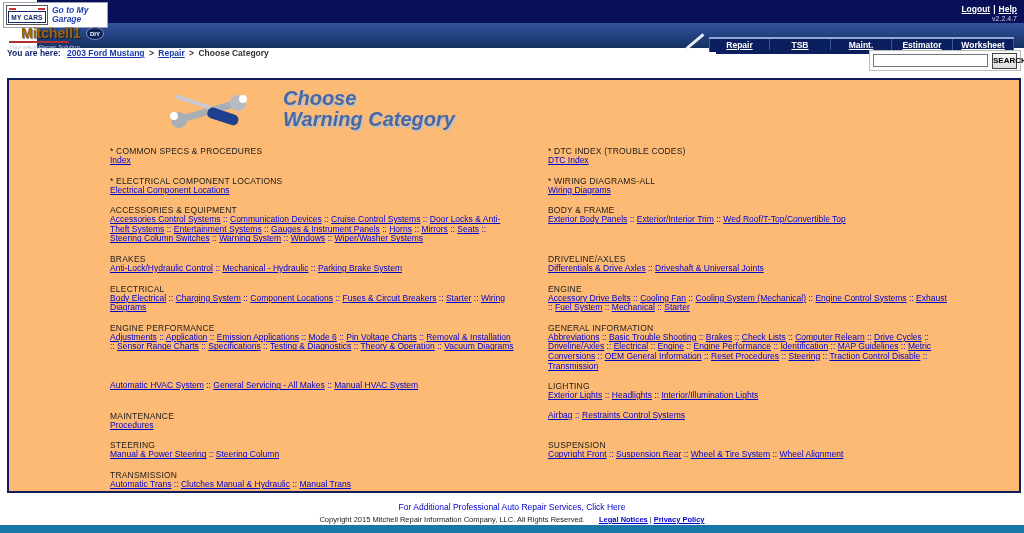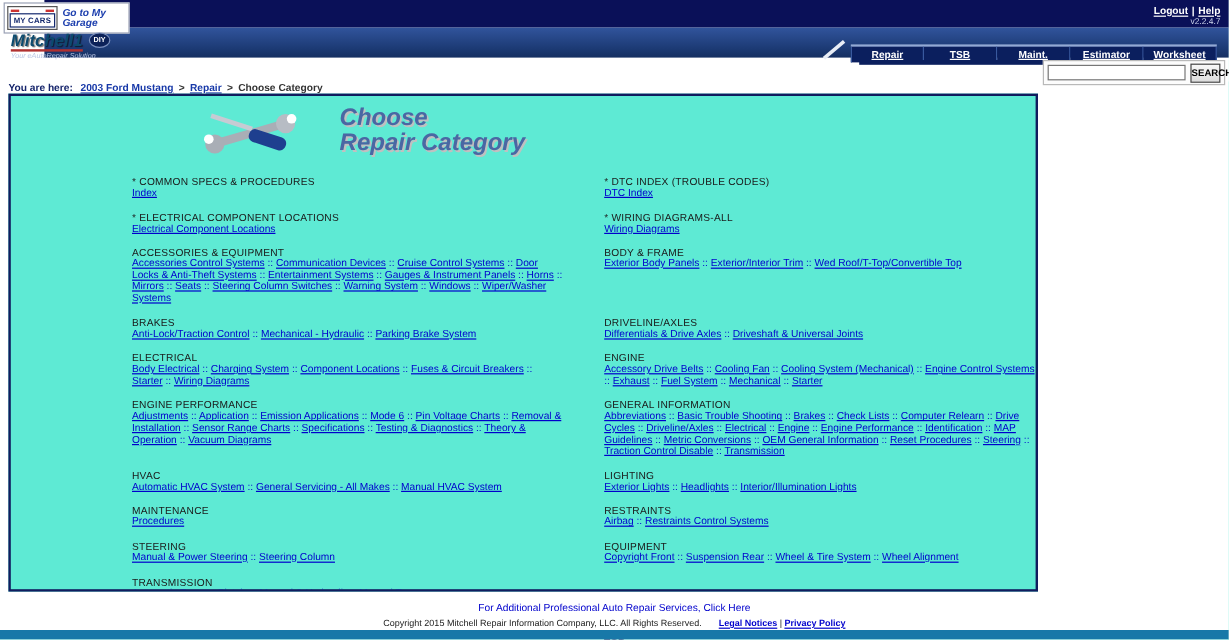--- a/index.html
+++ b/index.html
@@ -21,50 +21,50 @@
                 display:flex; align-items:center; justify-content:center; letter-spacing:.2px; }
   .garage-text { color:#1d3fae; font-weight:bold; font-style:italic; font-size:8.5px; line-height:9.5px; width:50px; }
 
   .logout-help { position:absolute; top:4px; right:7px; font-size:8.5px; font-weight:bold; color:#fff; z-index:6; }
   .logout-help a { color:#fff; text-decoration:underline; }
   .logout-help .divider { margin:0 3px; }
   .version { position:absolute; top:15px; right:7px; font-size:7px; color:#ccd5ec; z-index:6; }
 
   .brand { position:absolute; left:9px; top:25px; z-index:6; }
   .brand-line { display:flex; align-items:center; }
-  .brand-name { color:#0c4a6e; font-weight:bold; font-style:italic; font-size:14px; text-shadow:1px 1px 1px rgba(0,0,0,.6); }
+  .brand-name { color:#a16207; font-weight:bold; font-size:14px; text-shadow:1px 1px 1px rgba(0,0,0,.6);margin-left:12px; }
   .brand-badge { margin-left:5px; width:18px; height:13px; border-radius:50%; background:#0c2158; border:1px solid #7c90bd;
                  color:#fff; font-size:6px; font-weight:bold; text-align:center; line-height:12px; }
   .brand-underline { width:60px; height:2px; background:#b03030; }
   .brand-tagline { color:#bac6e4; font-size:6px; margin-top:1px; font-style:italic; }
 
   .tab-swoosh { position:absolute; top:40px; right:318px; width:22px; height:3px; background:#e8edf6;
                 transform:rotate(-40deg); z-index:5; }
   .tab-bar { position:absolute; top:37px; right:10px; display:flex; border-top:2px solid #93a9d4; z-index:5; }
   .tab { width:61px; height:13px; line-height:12px; text-align:center; background:#0b1f5e; border-right:1px solid #39599e;
          color:#fff; font-size:8.5px; font-weight:bold; text-decoration:underline; cursor:pointer; }
   .tab:first-child { border-left:1px solid #39599e; }
   .tab-underbar { position:absolute; top:50px; right:15px; width:293px; height:4px; background:#0b1f5e; z-index:5; }
 
   
-  .breadcrumb { padding:20px 0 0 7px; font-size:8.5px; color:#333; background:#fff; height:16px; }
+  .breadcrumb { padding:0 0 0 7px; font-size:8.5px; color:#333; background:#fff; height:16px; }
   .breadcrumb .prefix { font-weight:bold; color:#15246b; margin-right:4px; }
   .breadcrumb a { color:#1738a8; font-weight:bold; text-decoration:underline; }
   .breadcrumb .crumb-sep { color:#333; font-weight:bold; margin:0 2px; }
   .breadcrumb .current { font-weight:bold; color:#333; }
 
   .search-box { position:absolute; top:50px; right:3px; width:152px; height:21px; background:#fcfcfc;
                 border:1px solid #b9b9b9; display:flex; align-items:center; padding:0 3px; gap:4px; z-index:7; }
   .search-input { flex:1; height:13px; border:1px solid #767676; font-size:8px; padding:0 2px; min-width:0; font-family:inherit; }
   .search-btn { width:25px; height:16px; font-family:inherit; font-size:8px; font-weight:bold; color:#000;
                 background:linear-gradient(#f8f8f8,#dcdcdc); border:1px solid #444; cursor:pointer; }
 
   
-  .panel { position:absolute; top:78px; left:7px; width:858px; height:415px; border:2px solid #101c5e;
-           background:#5eead4; overflow:hidden; z-index:1; }
+  .panel { position:absolute; top:78px; left:7px; width:1014px; height:415px; border:2px solid #101c5e;
+           background:#fdba74; overflow:hidden; z-index:1; }
   .title-row { margin:8px 0 0 158px; display:flex; align-items:flex-start; }
   .title-text { margin-left:34px; font-size:20px; line-height:21px; font-weight:bold; font-style:italic;
                 color:#4a67a3; text-shadow:1.5px 1.5px 0 #c0c0c0; }
 
   .cat-grid { margin-top:10px; }
   .cat-row { display:flex; margin-bottom:10px; }
   .cat-cell.left { margin-left:101px; width:404px; }
   .cat-cell.right { margin-left:34px; width:404px; }
   .cat-heading { font-size:8.5px; font-weight:normal; color:#1a1a1a; letter-spacing:.2px; }
   .cat-links { font-size:8.5px; line-height:9.6px; }
@@ -151,21 +151,21 @@
         <circle cx="76" cy="11" r="4" fill="#ffffff"></circle>
       </g>
 
       <g>
         <rect x="8" y="12" width="36" height="4" fill="#c6cbd3" transform="rotate(18 26 14)"></rect>
         <rect x="40" y="23" width="32" height="11" rx="5" fill="#1e3f8f" transform="rotate(18 56 28)"></rect>
       </g>
     </svg>
     <div class="title-text">
       <div>Choose</div>
-      <div>Repair Category</div>
+      <div>Warning Category</div>
     </div>
   </div>
 
   <div class="cat-grid">
       <div class="cat-row">
         <div class="cat-cell left">
           <div class="cat-heading">* COMMON SPECS &amp; PROCEDURES</div>
           <div class="cat-links"><a>Index</a></div>
         </div>
         <div class="cat-cell right">
@@ -189,21 +189,21 @@
           <div class="cat-links"><a>Accessories Control Systems</a><span class="sep"> :: </span><a>Communication Devices</a><span class="sep"> :: </span><a>Cruise Control Systems</a><span class="sep"> :: </span><a>Door Locks &amp; Anti-Theft Systems</a><span class="sep"> :: </span><a>Entertainment Systems</a><span class="sep"> :: </span><a>Gauges &amp; Instrument Panels</a><span class="sep"> :: </span><a>Horns</a><span class="sep"> :: </span><a>Mirrors</a><span class="sep"> :: </span><a>Seats</a><span class="sep"> :: </span><a>Steering Column Switches</a><span class="sep"> :: </span><a>Warning System</a><span class="sep"> :: </span><a>Windows</a><span class="sep"> :: </span><a>Wiper/Washer Systems</a></div>
         </div>
         <div class="cat-cell right">
           <div class="cat-heading">BODY &amp; FRAME</div>
           <div class="cat-links"><a>Exterior Body Panels</a><span class="sep"> :: </span><a>Exterior/Interior Trim</a><span class="sep"> :: </span><a>Wed Roof/T-Top/Convertible Top</a></div>
         </div>
       </div>
       <div class="cat-row">
         <div class="cat-cell left">
           <div class="cat-heading">BRAKES</div>
-          <div class="cat-links"><a>Anti-Lock/Traction Control</a><span class="sep"> :: </span><a>Mechanical - Hydraulic</a><span class="sep"> :: </span><a>Parking Brake System</a></div>
+          <div class="cat-links"><a>Anti-Lock/Hydraulic Control</a><span class="sep"> :: </span><a>Mechanical - Hydraulic</a><span class="sep"> :: </span><a>Parking Brake System</a></div>
         </div>
         <div class="cat-cell right">
           <div class="cat-heading">DRIVELINE/AXLES</div>
           <div class="cat-links"><a>Differentials &amp; Drive Axles</a><span class="sep"> :: </span><a>Driveshaft &amp; Universal Joints</a></div>
         </div>
       </div>
       <div class="cat-row">
         <div class="cat-cell left">
           <div class="cat-heading">ELECTRICAL</div>
           <div class="cat-links"><a>Body Electrical</a><span class="sep"> :: </span><a>Charging System</a><span class="sep"> :: </span><a>Component Locations</a><span class="sep"> :: </span><a>Fuses &amp; Circuit Breakers</a><span class="sep"> :: </span><a>Starter</a><span class="sep"> :: </span><a>Wiring Diagrams</a></div>
@@ -218,45 +218,43 @@
           <div class="cat-heading">ENGINE PERFORMANCE</div>
           <div class="cat-links"><a>Adjustments</a><span class="sep"> :: </span><a>Application</a><span class="sep"> :: </span><a>Emission Applications</a><span class="sep"> :: </span><a>Mode 6</a><span class="sep"> :: </span><a>Pin Voltage Charts</a><span class="sep"> :: </span><a>Removal &amp; Installation</a><span class="sep"> :: </span><a>Sensor Range Charts</a><span class="sep"> :: </span><a>Specifications</a><span class="sep"> :: </span><a>Testing &amp; Diagnostics</a><span class="sep"> :: </span><a>Theory &amp; Operation</a><span class="sep"> :: </span><a>Vacuum Diagrams</a></div>
         </div>
         <div class="cat-cell right">
           <div class="cat-heading">GENERAL INFORMATION</div>
           <div class="cat-links"><a>Abbreviations</a><span class="sep"> :: </span><a>Basic Trouble Shooting</a><span class="sep"> :: </span><a>Brakes</a><span class="sep"> :: </span><a>Check Lists</a><span class="sep"> :: </span><a>Computer Relearn</a><span class="sep"> :: </span><a>Drive Cycles</a><span class="sep"> :: </span><a>Driveline/Axles</a><span class="sep"> :: </span><a>Electrical</a><span class="sep"> :: </span><a>Engine</a><span class="sep"> :: </span><a>Engine Performance</a><span class="sep"> :: </span><a>Identification</a><span class="sep"> :: </span><a>MAP Guidelines</a><span class="sep"> :: </span><a>Metric Conversions</a><span class="sep"> :: </span><a>OEM General Information</a><span class="sep"> :: </span><a>Reset Procedures</a><span class="sep"> :: </span><a>Steering</a><span class="sep"> :: </span><a>Traction Control Disable</a><span class="sep"> :: </span><a>Transmission</a></div>
         </div>
       </div>
       <div class="cat-row">
         <div class="cat-cell left">
-          <div class="cat-heading">HVAC</div>
           <div class="cat-links"><a>Automatic HVAC System</a><span class="sep"> :: </span><a>General Servicing - All Makes</a><span class="sep"> :: </span><a>Manual HVAC System</a></div>
         </div>
         <div class="cat-cell right">
           <div class="cat-heading">LIGHTING</div>
           <div class="cat-links"><a>Exterior Lights</a><span class="sep"> :: </span><a>Headlights</a><span class="sep"> :: </span><a>Interior/Illumination Lights</a></div>
         </div>
       </div>
       <div class="cat-row">
         <div class="cat-cell left">
           <div class="cat-heading">MAINTENANCE</div>
           <div class="cat-links"><a>Procedures</a></div>
         </div>
         <div class="cat-cell right">
-          <div class="cat-heading">RESTRAINTS</div>
           <div class="cat-links"><a>Airbag</a><span class="sep"> :: </span><a>Restraints Control Systems</a></div>
         </div>
       </div>
       <div class="cat-row">
         <div class="cat-cell left">
           <div class="cat-heading">STEERING</div>
           <div class="cat-links"><a>Manual &amp; Power Steering</a><span class="sep"> :: </span><a>Steering Column</a></div>
         </div>
         <div class="cat-cell right">
-          <div class="cat-heading">EQUIPMENT</div>
+          <div class="cat-heading">SUSPENSION</div>
           <div class="cat-links"><a>Copyright Front</a><span class="sep"> :: </span><a>Suspension Rear</a><span class="sep"> :: </span><a>Wheel &amp; Tire System</a><span class="sep"> :: </span><a>Wheel Alignment</a></div>
         </div>
       </div>
       <div class="cat-row">
         <div class="cat-cell left">
           <div class="cat-heading">TRANSMISSION</div>
           <div class="cat-links"><a>Automatic Trans</a><span class="sep"> :: </span><a>Clutches Manual &amp; Hydraulic</a><span class="sep"> :: </span><a>Manual Trans</a></div>
         </div>
         <div class="cat-cell right"></div>
       </div>

